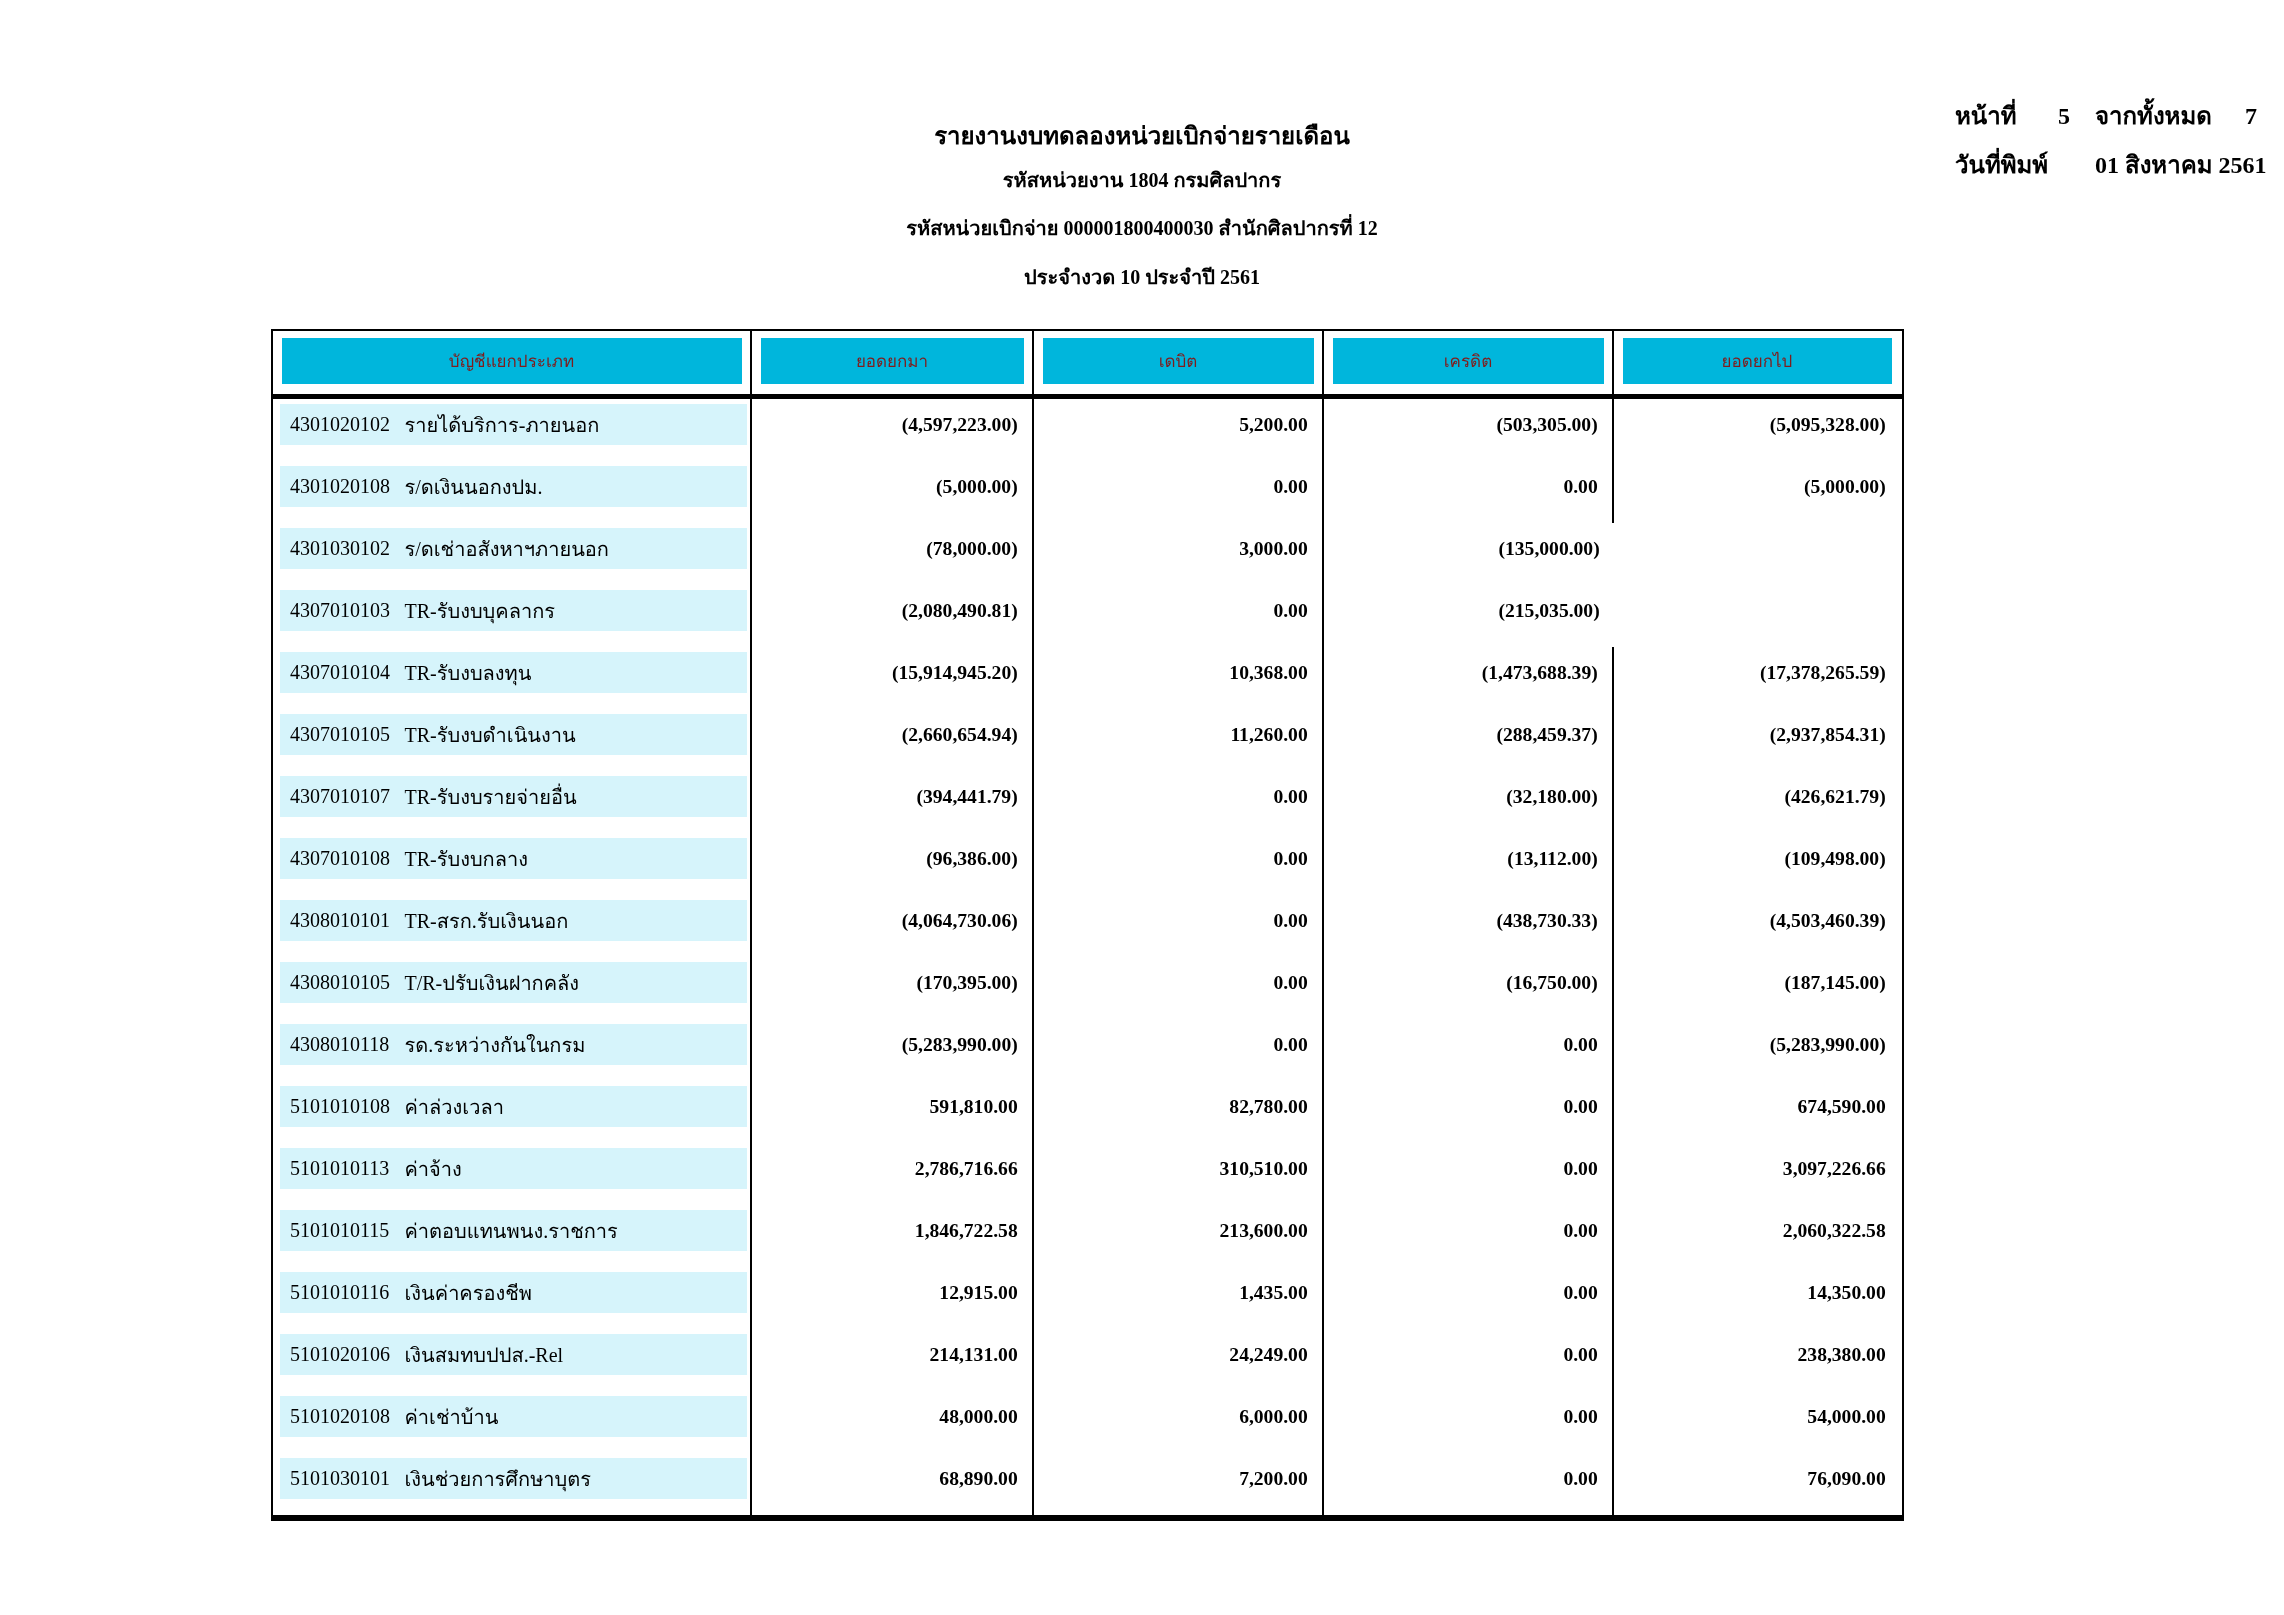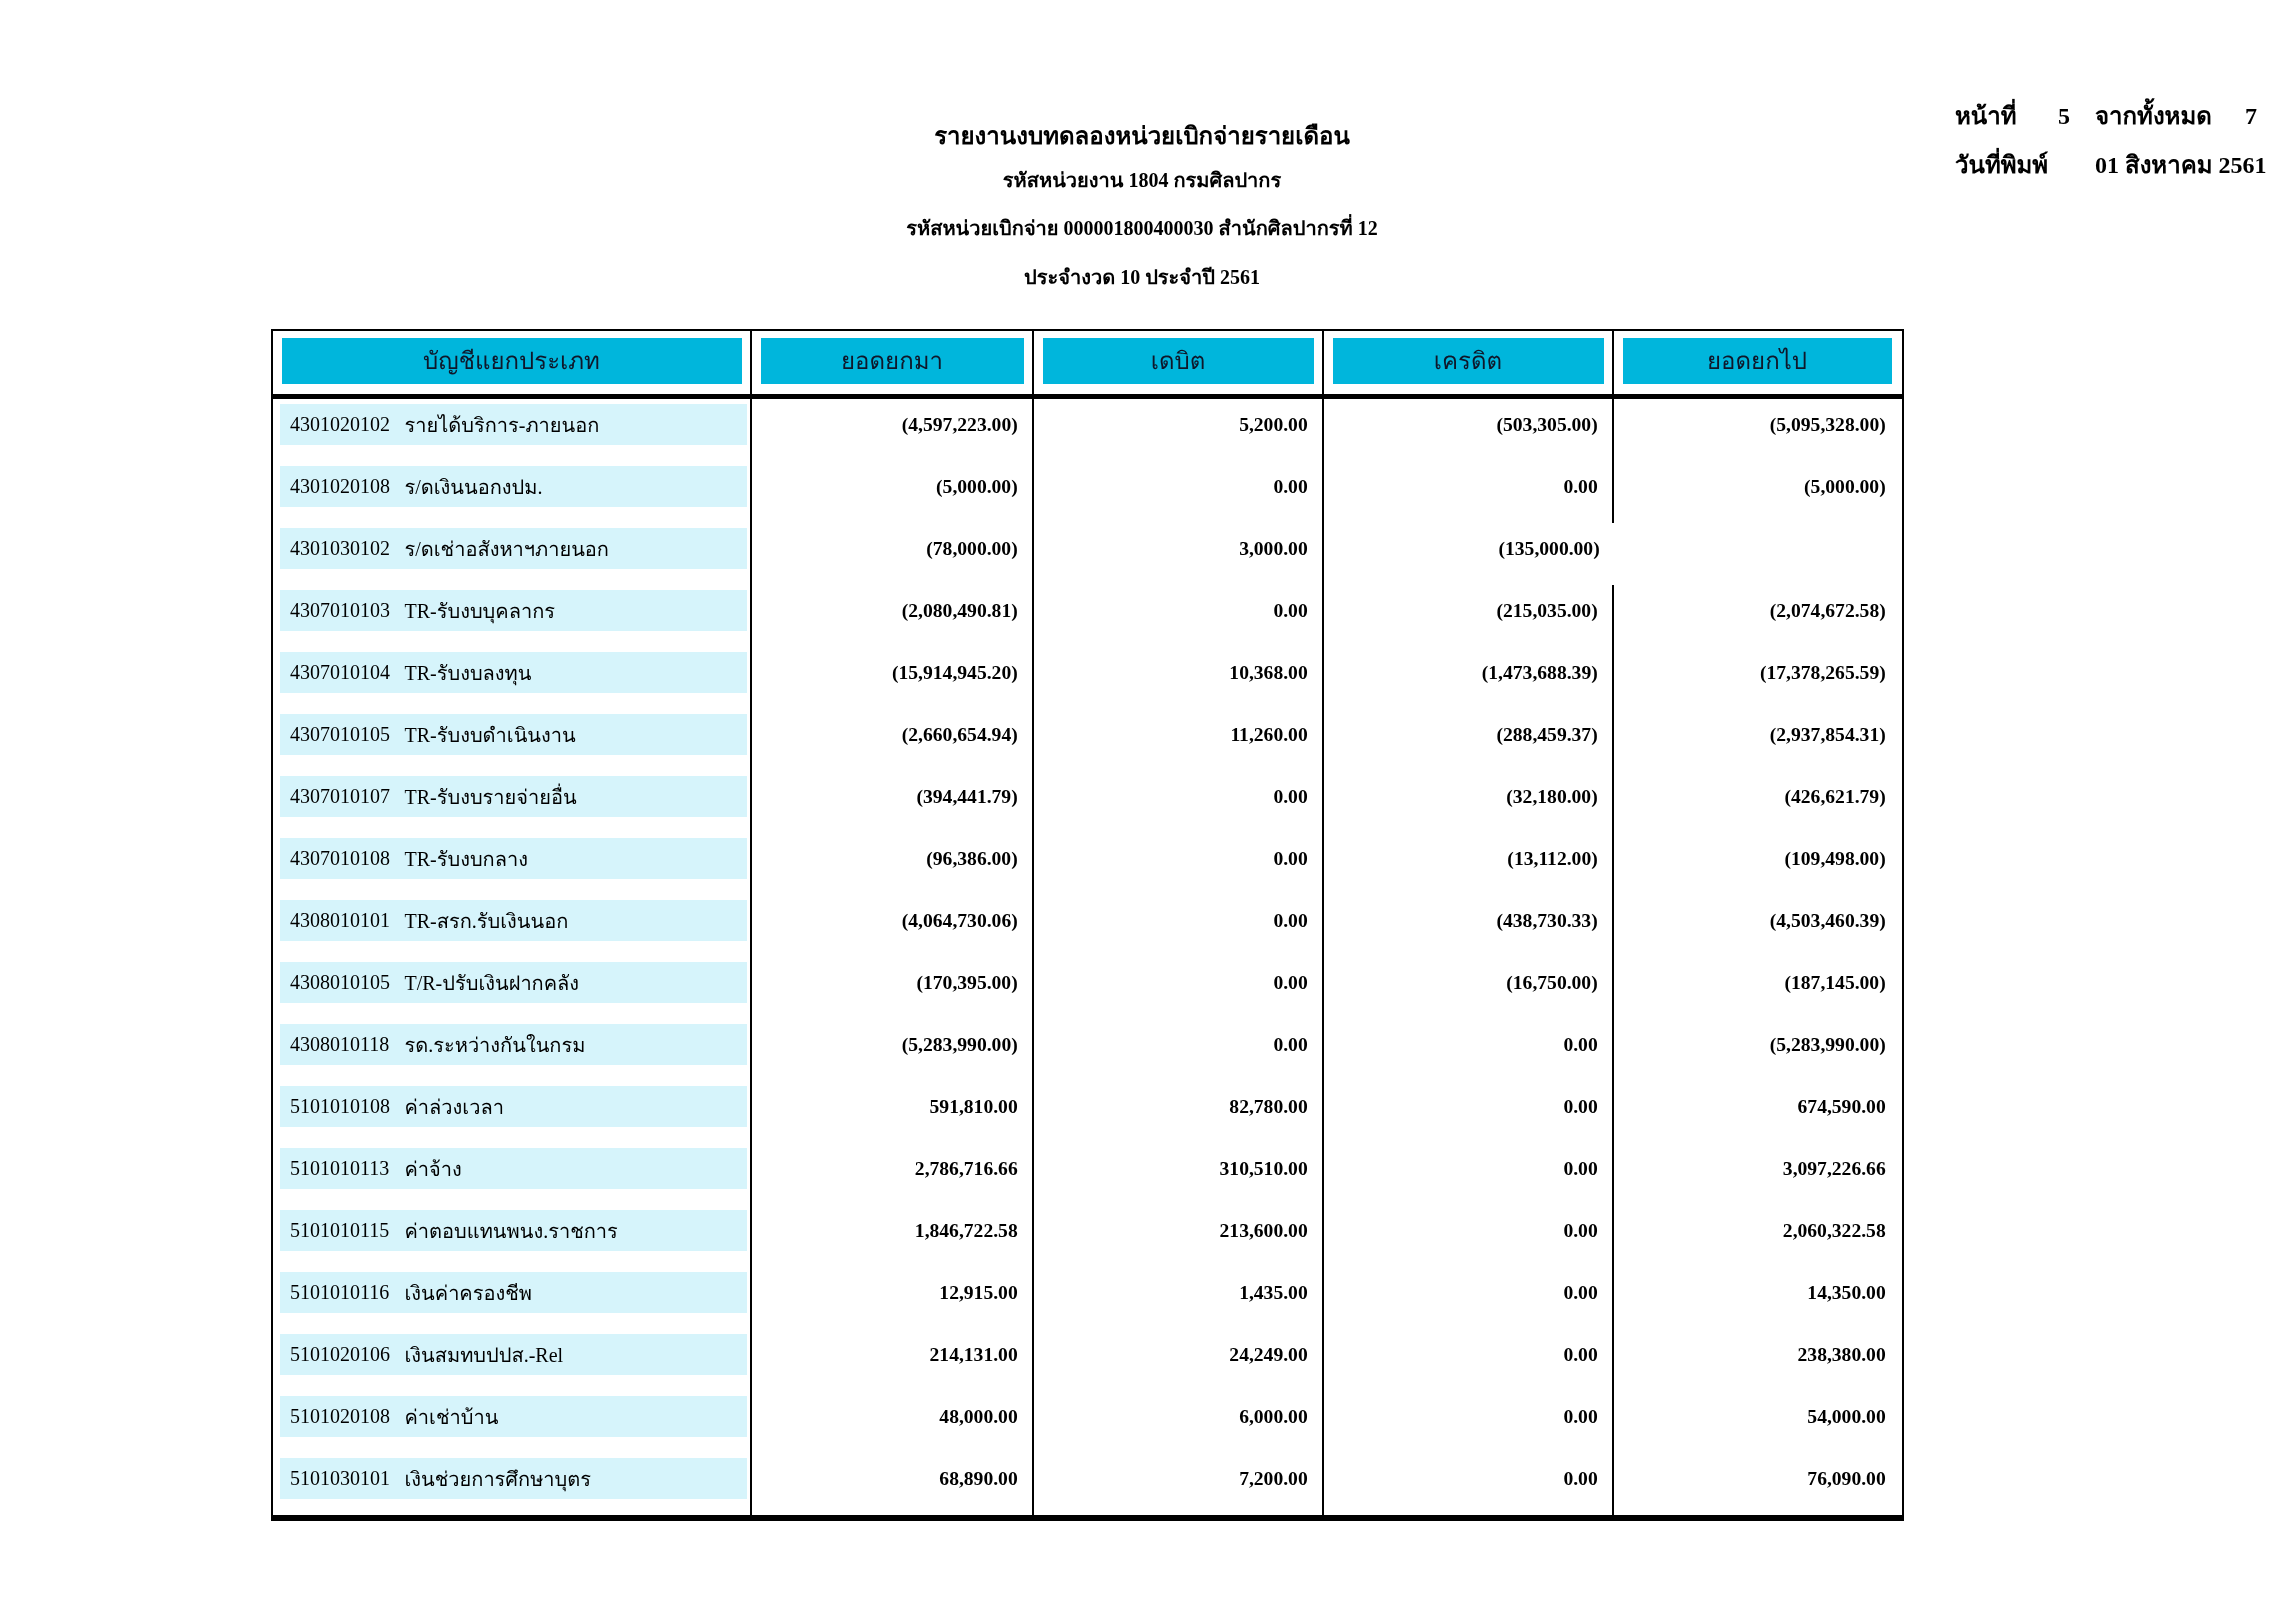--- a/index.html
+++ b/index.html
@@ -80,25 +80,25 @@
   .tbl-head .hcell {
     box-sizing: border-box;
     border-right: 2px solid #000;
     position: relative;
   }
   .tbl-head .hcell:last-child { border-right: none; }
   .chip {
     position: absolute;
     left: 8.5px; right: 8.5px; top: 7.2px; bottom: 10.4px;
     background: var(--header-cyan, #00B6DC);
-    color: #0f172a;
+    color: #7f1d1d;
     display: flex;
     align-items: center;
     justify-content: center;
-    font-size: 24px;
+    font-size: 17px;
     font-weight: normal;
   }
 
   .tbl-body .trow {
     display: grid;
     grid-template-columns: 479px 282px 290px 290px 286px;
     height: 62px;
   }
   .trow .cell {
     box-sizing: border-box;
@@ -249,23 +249,20 @@
           </div>
           <div class="cell">
             <div class="num">(2,080,490.81)</div>
           </div>
           <div class="cell">
             <div class="num">0.00</div>
           </div>
           <div class="cell">
             <div class="num">(215,035.00)</div>
           </div>
-          <div class="cell">
-            <div class="num">(2,074,672.58)</div>
-          </div>
         </div>
         <div class="trow">
           <div class="cell">
             <div class="band">
               <span class="acct-code">4307010104</span>
               <span class="acct-name">TR-รับงบลงทุน</span>
             </div>
           </div>
           <div class="cell">
             <div class="num">(15,914,945.20)</div>

